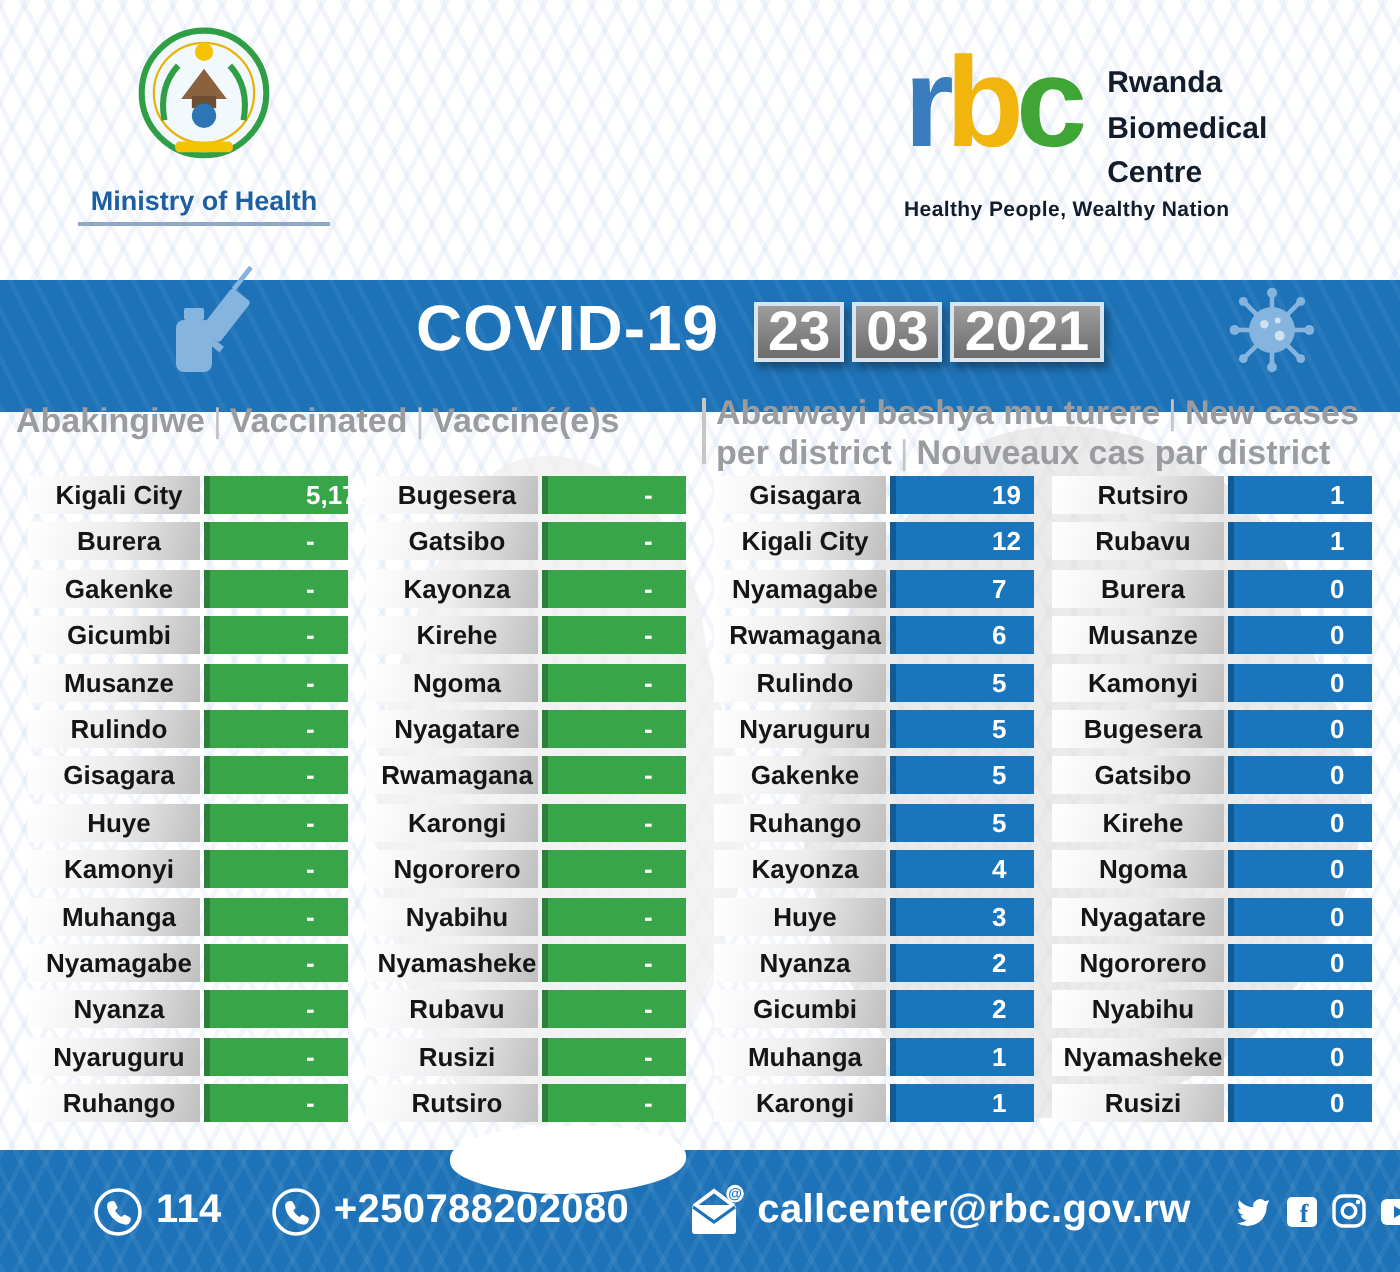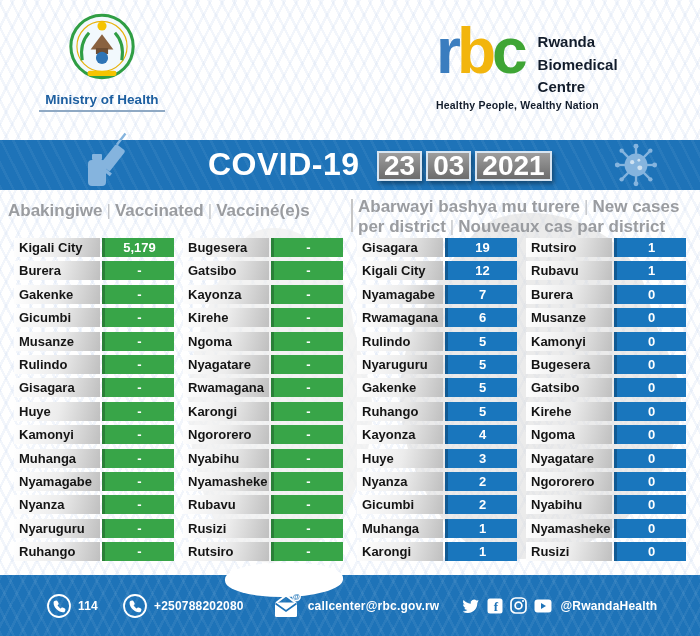--- a/index.html
+++ b/index.html
@@ -11,28 +11,28 @@
       repeating-linear-gradient(117deg, rgba(203,217,240,.25) 0 2.5px, transparent 2.5px 11px),
       #ffffff;
   }
   .silhouette{ position:absolute; z-index:0; }
   
   .gov{ position:absolute; left:18px; top:10px; width:168px; text-align:center; z-index:2; }
   .gov-country{ display:inline-block; color:#2e74b5; font-size:15px; padding-bottom:2px;
                 border-bottom:2px solid #8fa9c4; width:150px; }
   .gov-ministry{ display:inline-block; color:#1d5fa0; font-size:13.5px; font-weight:bold;
                  padding:2px 0 3px; border-bottom:2px solid #8fa9c4; width:126px; }
-  .rbc{ position:absolute; right:42px; top:22px; width:222px; z-index:2; }
+  .rbc{ position:absolute; right:26px; top:22px; width:222px; z-index:2; }
   .rbc-top{ display:flex; }
   .rbc-letters{ font-size:64px; font-weight:800; letter-spacing:-4px; line-height:.92; }
   .rbc-name{ margin-left:14px; margin-top:9px; font-size:15px; font-weight:bold;
              color:#121c2b; line-height:1.5; white-space:pre-line; }
   .rbc-tagline{ margin-top:0; font-size:10.5px; font-weight:bold; color:#121c2b; letter-spacing:.2px; }
   
-  .banner{ position:absolute; left:0; top:140px; width:700px; height:50px; z-index:2;
+  .banner{ position:absolute; left:0; top:140px; width:700px; height:66px; z-index:2;
     background:
       repeating-linear-gradient(63deg, rgba(255,255,255,.05) 0 2.5px, transparent 2.5px 11px),
       #1e73b8; }
   .covid-title{ position:absolute; left:208px; top:6px; color:#fff; font-size:32px;
                 font-weight:800; letter-spacing:.5px; }
   .date-group{ position:absolute; left:377px; top:11px; display:flex; gap:4px; }
   .date-box{ background:linear-gradient(#9d9d9d,#6c6c6c); border:2px solid #d7e5f2; color:#fff;
              font-weight:800; font-size:28px; line-height:26px; padding:0 5px;
              box-shadow:2px 3px 4px rgba(0,0,0,.35); }
   .banner-icon{ position:absolute; }
@@ -44,37 +44,37 @@
   .title-right{ left:358px; top:197px; width:334px; }
   .divider{ position:absolute; left:351px; top:199px; width:2px; height:33px; background:#c6c6c6; z-index:2; }
   
   .tables{ position:absolute; top:238px; display:flex; gap:9px; z-index:2; }
   .tables-left{ left:14px; }
   .tables-right{ left:357px; }
   .tcol{ display:flex; flex-direction:column; }
   .trow{ display:flex; margin-bottom:4.4px; }
   .ncell{ width:86px; height:19px; padding-left:5px; font-size:13px; font-weight:bold; color:#151515;
           line-height:19px; white-space:nowrap;
-          background:linear-gradient(104deg,#ffffff 0%,#ececec 52%,#bfbfbf 100%); }
+          background:linear-gradient(104deg,#ffffff 0%,#ececec 52%,#bfbfbf 100%);text-align:center; }
   .vcell{ width:72px; height:19px; margin-left:2px; color:#fff; font-weight:bold; font-size:13px;
-          text-align:center; line-height:19px; }
+          line-height:19px;padding-left:48px; }
   .vcell.green{ background:#38a548; border-left:3px solid #2a8038; }
   .vcell.blue{ background:#1976bd; border-left:3px solid #115a93; }
   
   .footer{ position:absolute; left:0; top:575px; width:700px; height:61px; z-index:2;
     background:
       repeating-linear-gradient(63deg, rgba(255,255,255,.06) 0 2.5px, transparent 2.5px 11px),
       repeating-linear-gradient(117deg, rgba(255,255,255,.06) 0 2.5px, transparent 2.5px 11px),
       #1e73b8; }
   .footer-blob{ position:absolute; left:225px; top:-12px; width:118px; height:34px; background:#fff;
                 border-radius:50% 45% 55% 50%; z-index:3; }
   .footer-content{ position:absolute; left:0; top:0; width:100%; height:100%; z-index:4;
                    display:flex; align-items:center; color:#fff; font-weight:bold; }
   .f-item{ display:flex; align-items:center; gap:6px; }
-  .f-text{ font-size:12px; letter-spacing:.2px; }
+  .f-text{ font-size:20px; letter-spacing:.2px; }
   .socials{ display:flex; align-items:center; gap:7px; }
 </style>
 </head>
 <body>
 
 <div class="stage">
 
   <svg class="silhouette" style="left:185px; top:225px;" width="190" height="350" viewBox="0 0 200 290" preserveAspectRatio="none">
     <path d="M72 6 C95 -2 122 4 141 18 C160 31 172 52 176 76 C180 99 192 118 196 140 C200 163 194 188 184 209 C174 231 160 250 139 263 C119 276 93 284 70 277 C48 271 34 252 24 232 C13 210 6 186 4 161 C2 136 6 110 16 87 C27 62 49 14 72 6 Z" fill="#efefef" opacity="0.75"></path>
   </svg>

